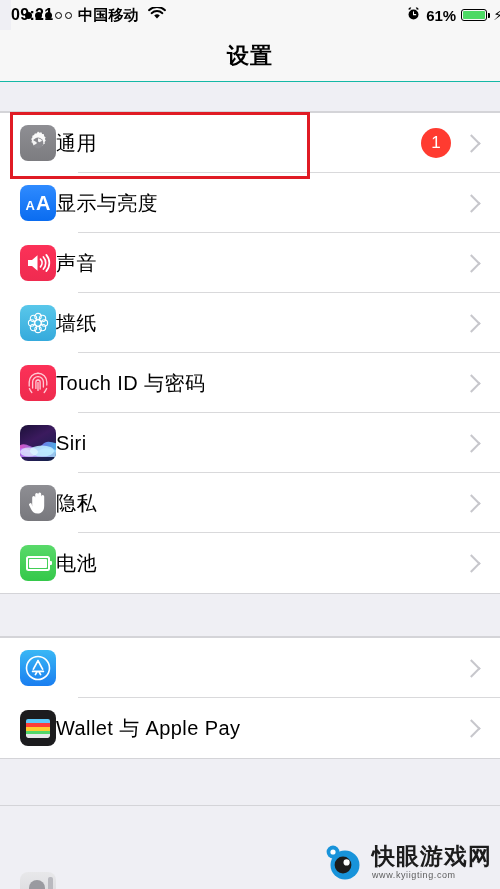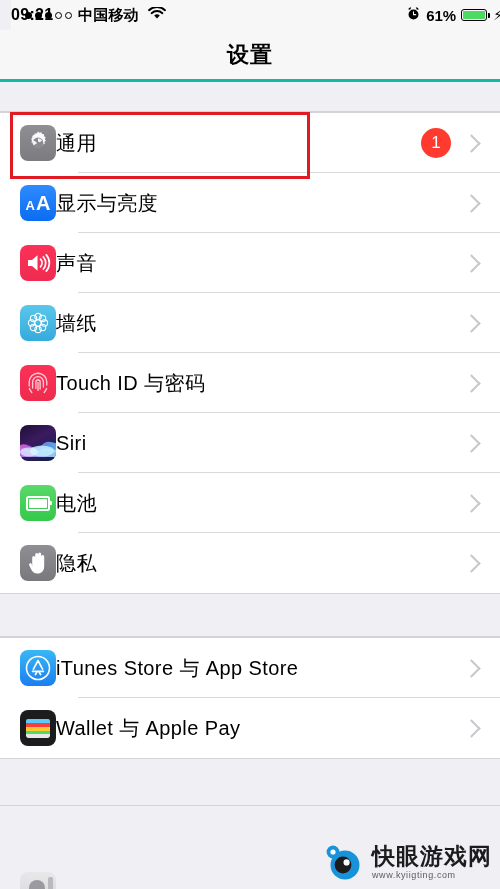--- a/index.html
+++ b/index.html
@@ -38,21 +38,21 @@
     content:"";position:absolute;right:-4px;top:3px;width:2.5px;height:5px;
     background:#000;border-radius:0 1px 1px 0;
   }
   .battery i{display:block;height:100%;background:#4cd964;border-radius:1px;}
   .bolt{font-size:14px;font-weight:bold;line-height:1;margin-left:1px;}
 
   
   .navbar{
     height:52px;width:100%;
     background:#f7f7f7;
-    border-bottom:3px solid #14b8a6;
+    border-bottom:1px solid #14b8a6;
     box-sizing:border-box;
     display:flex;align-items:center;justify-content:center;
   }
   .navtitle{font-size:22px;font-weight:bold;color:#000;letter-spacing:1px;}
 
   
   .gap{height:30px;background:#efeff4;border-bottom:1px solid #d4d4d8;box-sizing:border-box;}
   .gap.tall{height:44px;border-top:1px solid #d4d4d8;}
   .gap.mid{height:48px;border-top:1px solid #d4d4d8;}
   .section{background:#fff;border-top:1px solid #d4d4d8;}
@@ -288,57 +288,56 @@
           <ellipse cx="9" cy="27" rx="9" ry="4.5" fill="#e4f8ff" opacity="0.7"></ellipse>
         </svg>
       </div>
       <div class="label">Siri</div>
       <div class="row-right">
         <span class="chev"></span>
       </div>
     </div>
 
     <div class="row">
+      <div class="icon ic-privacy">
+        <svg width="24" height="26" viewBox="0 0 24 26">
+          <path d="M6.2 16.5 V7.4 a1.5 1.5 0 0 1 3 0 V13 V4.6 a1.5 1.5 0 0 1 3 0 V13 V4.1 a1.5 1.5 0 0 1 3 0 V13 V6.6 a1.5 1.5 0 0 1 3 0 v9.4 c0 4.6-2.6 7.6-6.6 7.6 -3.6 0-5.4-2-6.6-4.6 l-1.7-3.6 a1.4 1.4 0 0 1 2.3-1.6 z" fill="#fff"></path>
+        </svg>
+      </div>
+      <div class="label">隐私</div>
+      <div class="row-right">
+        <span class="chev"></span>
+      </div>
+    </div>
+
+    <div class="row">
       <div class="icon ic-battery">
         <span class="battglyph">
             <i></i>
           </span>
       </div>
       <div class="label">电池</div>
       <div class="row-right">
         <span class="chev"></span>
       </div>
     </div>
 
-    <div class="row">
-      <div class="icon ic-privacy">
-        <svg width="24" height="26" viewBox="0 0 24 26">
-          <path d="M6.2 16.5 V7.4 a1.5 1.5 0 0 1 3 0 V13 V4.6 a1.5 1.5 0 0 1 3 0 V13 V4.1 a1.5 1.5 0 0 1 3 0 V13 V6.6 a1.5 1.5 0 0 1 3 0 v9.4 c0 4.6-2.6 7.6-6.6 7.6 -3.6 0-5.4-2-6.6-4.6 l-1.7-3.6 a1.4 1.4 0 0 1 2.3-1.6 z" fill="#fff"></path>
-        </svg>
-      </div>
-      <div class="label">隐私</div>
-      <div class="row-right">
-        <span class="chev"></span>
-      </div>
-    </div>
-
   </div>
 
   <div class="gap tall"></div>
 
   <div class="section">
 
     <div class="row">
       <div class="icon ic-appstore">
         <svg width="32" height="32" viewBox="0 0 32 32">
           <circle cx="16" cy="16" r="11.5" fill="none" stroke="#fff" stroke-width="1.6"></circle>
           <path d="M16 8.6 l4.6 8.6 M16 8.6 l-4.6 8.6 M10.6 19.4 h10.8 M13.4 22.6 l1.5-2.6 M18.6 22.6 l-1.5-2.6" stroke="#fff" stroke-width="1.7" fill="none" stroke-linecap="round" stroke-linejoin="round"></path>
         </svg>
       </div>
-      <div class="label">iTunes Store 与 App Store</div>
       <div class="row-right">
         <span class="chev"></span>
       </div>
     </div>
 
     <div class="row">
       <div class="icon ic-wallet">
         <span class="wcards">
           <span class="c1"></span>
             <span class="c2"></span>

